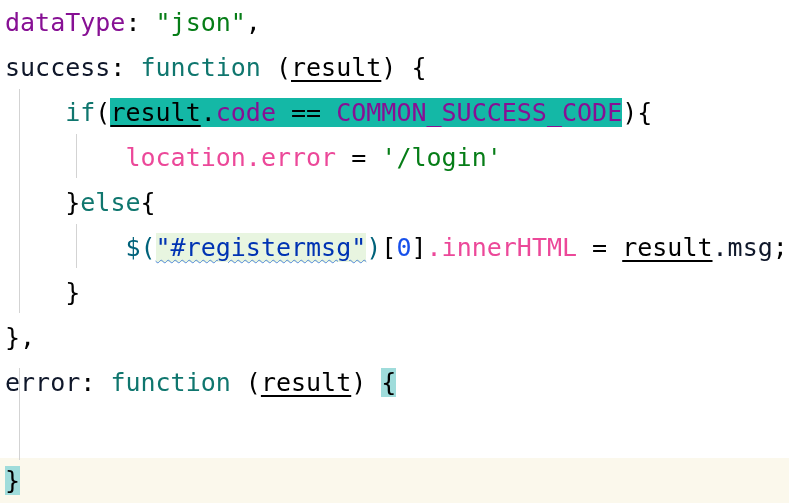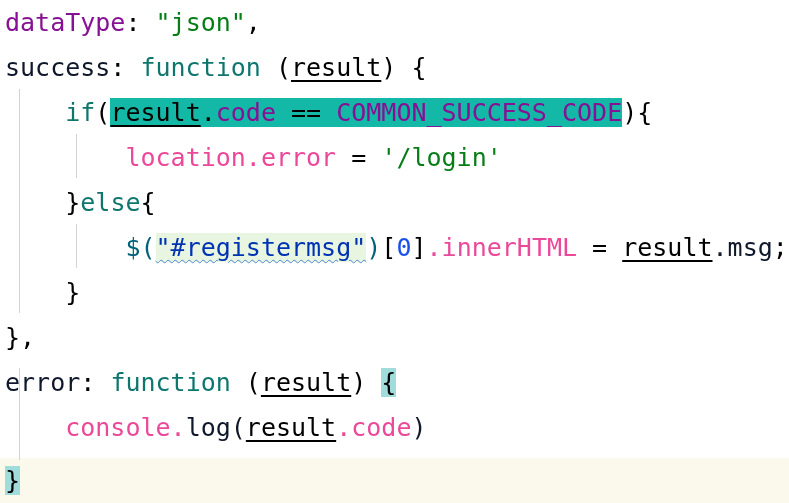--- a/index.html
+++ b/index.html
@@ -111,18 +111,17 @@
   <div class="line" style="top:180px;"><span class="txt"><span class="tk-plain">    </span><span class="tk-plain">}</span><span class="tk-kw">else</span><span class="tk-plain">{</span></span></div>
 
   <div class="line" style="top:225px;"><span class="txt"><span class="tk-plain">        </span><span class="tk-func">$</span><span class="tk-func">(</span><span class="hl-ident"><span class="tk-sel wavy">"#registermsg"</span></span><span class="tk-func">)</span><span class="tk-plain">[</span><span class="tk-num">0</span><span class="tk-plain">]</span><span class="tk-prop">.</span><span class="tk-prop">innerHTML</span><span class="tk-plain"> = </span><span class="tk-param">result</span><span class="tk-olive">.</span><span class="tk-olive">msg</span><span class="tk-plain">;</span></span></div>
 
   <div class="line" style="top:270px;"><span class="txt"><span class="tk-plain">    </span><span class="tk-plain">}</span></span></div>
 
   <div class="line" style="top:315px;"><span class="txt"><span class="tk-plain">}</span><span class="tk-plain">,</span></span></div>
 
   <div class="line" style="top:360px;"><span class="txt"><span class="tk-olive">error</span><span class="tk-plain">: </span><span class="tk-kw">function</span><span class="tk-plain"> (</span><span class="tk-param">result</span><span class="tk-plain">) </span><span class="hl-brace tk-plain">{</span></span></div>
 
-  <div class="line" style="top:405px;"><span class="txt"><span class="tk-plain">    </span><span class="tk-prop">console</span><span class="tk-prop">.</span><span class="tk-olive">log</span><span class="tk-olive">(</span><span class="tk-param">result</span><span class="tk-prop">.</span><span class="tk-prop">code</span><span class="tk-olive">)</span></span></div>
 
 
   <div class="line" style="top:458px; height:45px; line-height:45px;"><span class="txt"><span class="hl-brace tk-plain">}</span></span></div>
 
 </div>
 
 </body></html>

